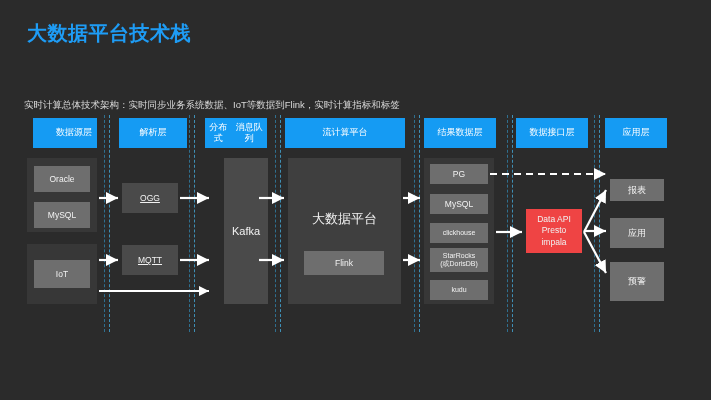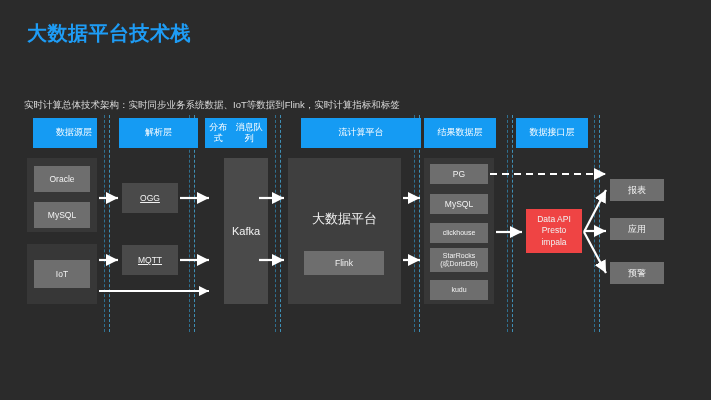--- a/index.html
+++ b/index.html
@@ -139,28 +139,29 @@
   <div class="sep" style="left:507px;">
       <div class="l1"></div>
       <div class="l2"></div>
     </div>
   <div class="sep" style="left:594px;">
       <div class="l1"></div>
       <div class="l2"></div>
     </div>
 
   <div class="col-head" style="left:33px;width:64px;padding-left:18px;">数据源层</div>
-  <div class="col-head" style="left:119px;width:79px;">解析层</div>
+  <div class="col-head" style="left:119px;width:68px;">解析层</div>
   <div class="col-head" style="left:205px;width:62px;flex-direction:row;">
     <span>分布式</span>
     <span>消息队列</span>
   </div>
-  <div class="col-head" style="left:301px;width:120px;">流计算平台</div>
+  <div class="col-head" style="left:285px;width:120px;">流计算平台</div>
   <div class="col-head" style="left:424px;width:72px;">结果数据层</div>
   <div class="col-head" style="left:516px;width:72px;">数据接口层</div>
+  <div class="col-head" style="left:605px;width:62px;">应用层</div>
 
   <div class="group-box" style="left:27px;top:158px;width:70px;height:74px;"></div>
   <div class="node" style="left:34px;top:166px;width:56px;height:26px;">Oracle</div>
   <div class="node" style="left:34px;top:202px;width:56px;height:26px;">MySQL</div>
 
   <div class="group-box" style="left:27px;top:244px;width:70px;height:60px;"></div>
   <div class="node" style="left:34px;top:260px;width:56px;height:28px;">IoT</div>
 
   <div class="node dark" style="left:122px;top:183px;width:56px;height:30px;">OGG</div>
   <div class="node dark" style="left:122px;top:245px;width:56px;height:30px;">MQTT</div>
@@ -182,22 +183,22 @@
   </div>
   <div class="node" style="left:430px;top:280px;width:58px;height:20px;font-size:7px;">kudu</div>
 
   <div class="api-box" style="left:526px;top:209px;width:56px;height:44px;">
     <span>Data API</span>
     <span>Presto</span>
     <span>impala</span>
   </div>
 
   <div class="app-node" style="left:610px;top:179px;width:54px;height:22px;">报表</div>
-  <div class="app-node" style="left:610px;top:218px;width:54px;height:22px;">应用</div>
-  <div class="app-node" style="left:610px;top:262px;width:54px;height:22px;">预警</div>
+  <div class="app-node" style="left:610px;top:218px;width:54px;height:30px;">应用</div>
+  <div class="app-node" style="left:610px;top:262px;width:54px;height:39px;">预警</div>
 
   <svg id="arrows" viewBox="0 0 711 400">
     <defs>
       <marker id="ah" markerWidth="7" markerHeight="7" refX="5.6" refY="2.8" orient="auto">
         <path d="M0,0 L5.6,2.8 L0,5.6 z" fill="#ffffff"></path>
       </marker>
     </defs>
     <g stroke="#ffffff" stroke-width="2.2" fill="none" marker-end="url(#ah)">
 
       <line x1="99" y1="198" x2="118" y2="198"></line>

